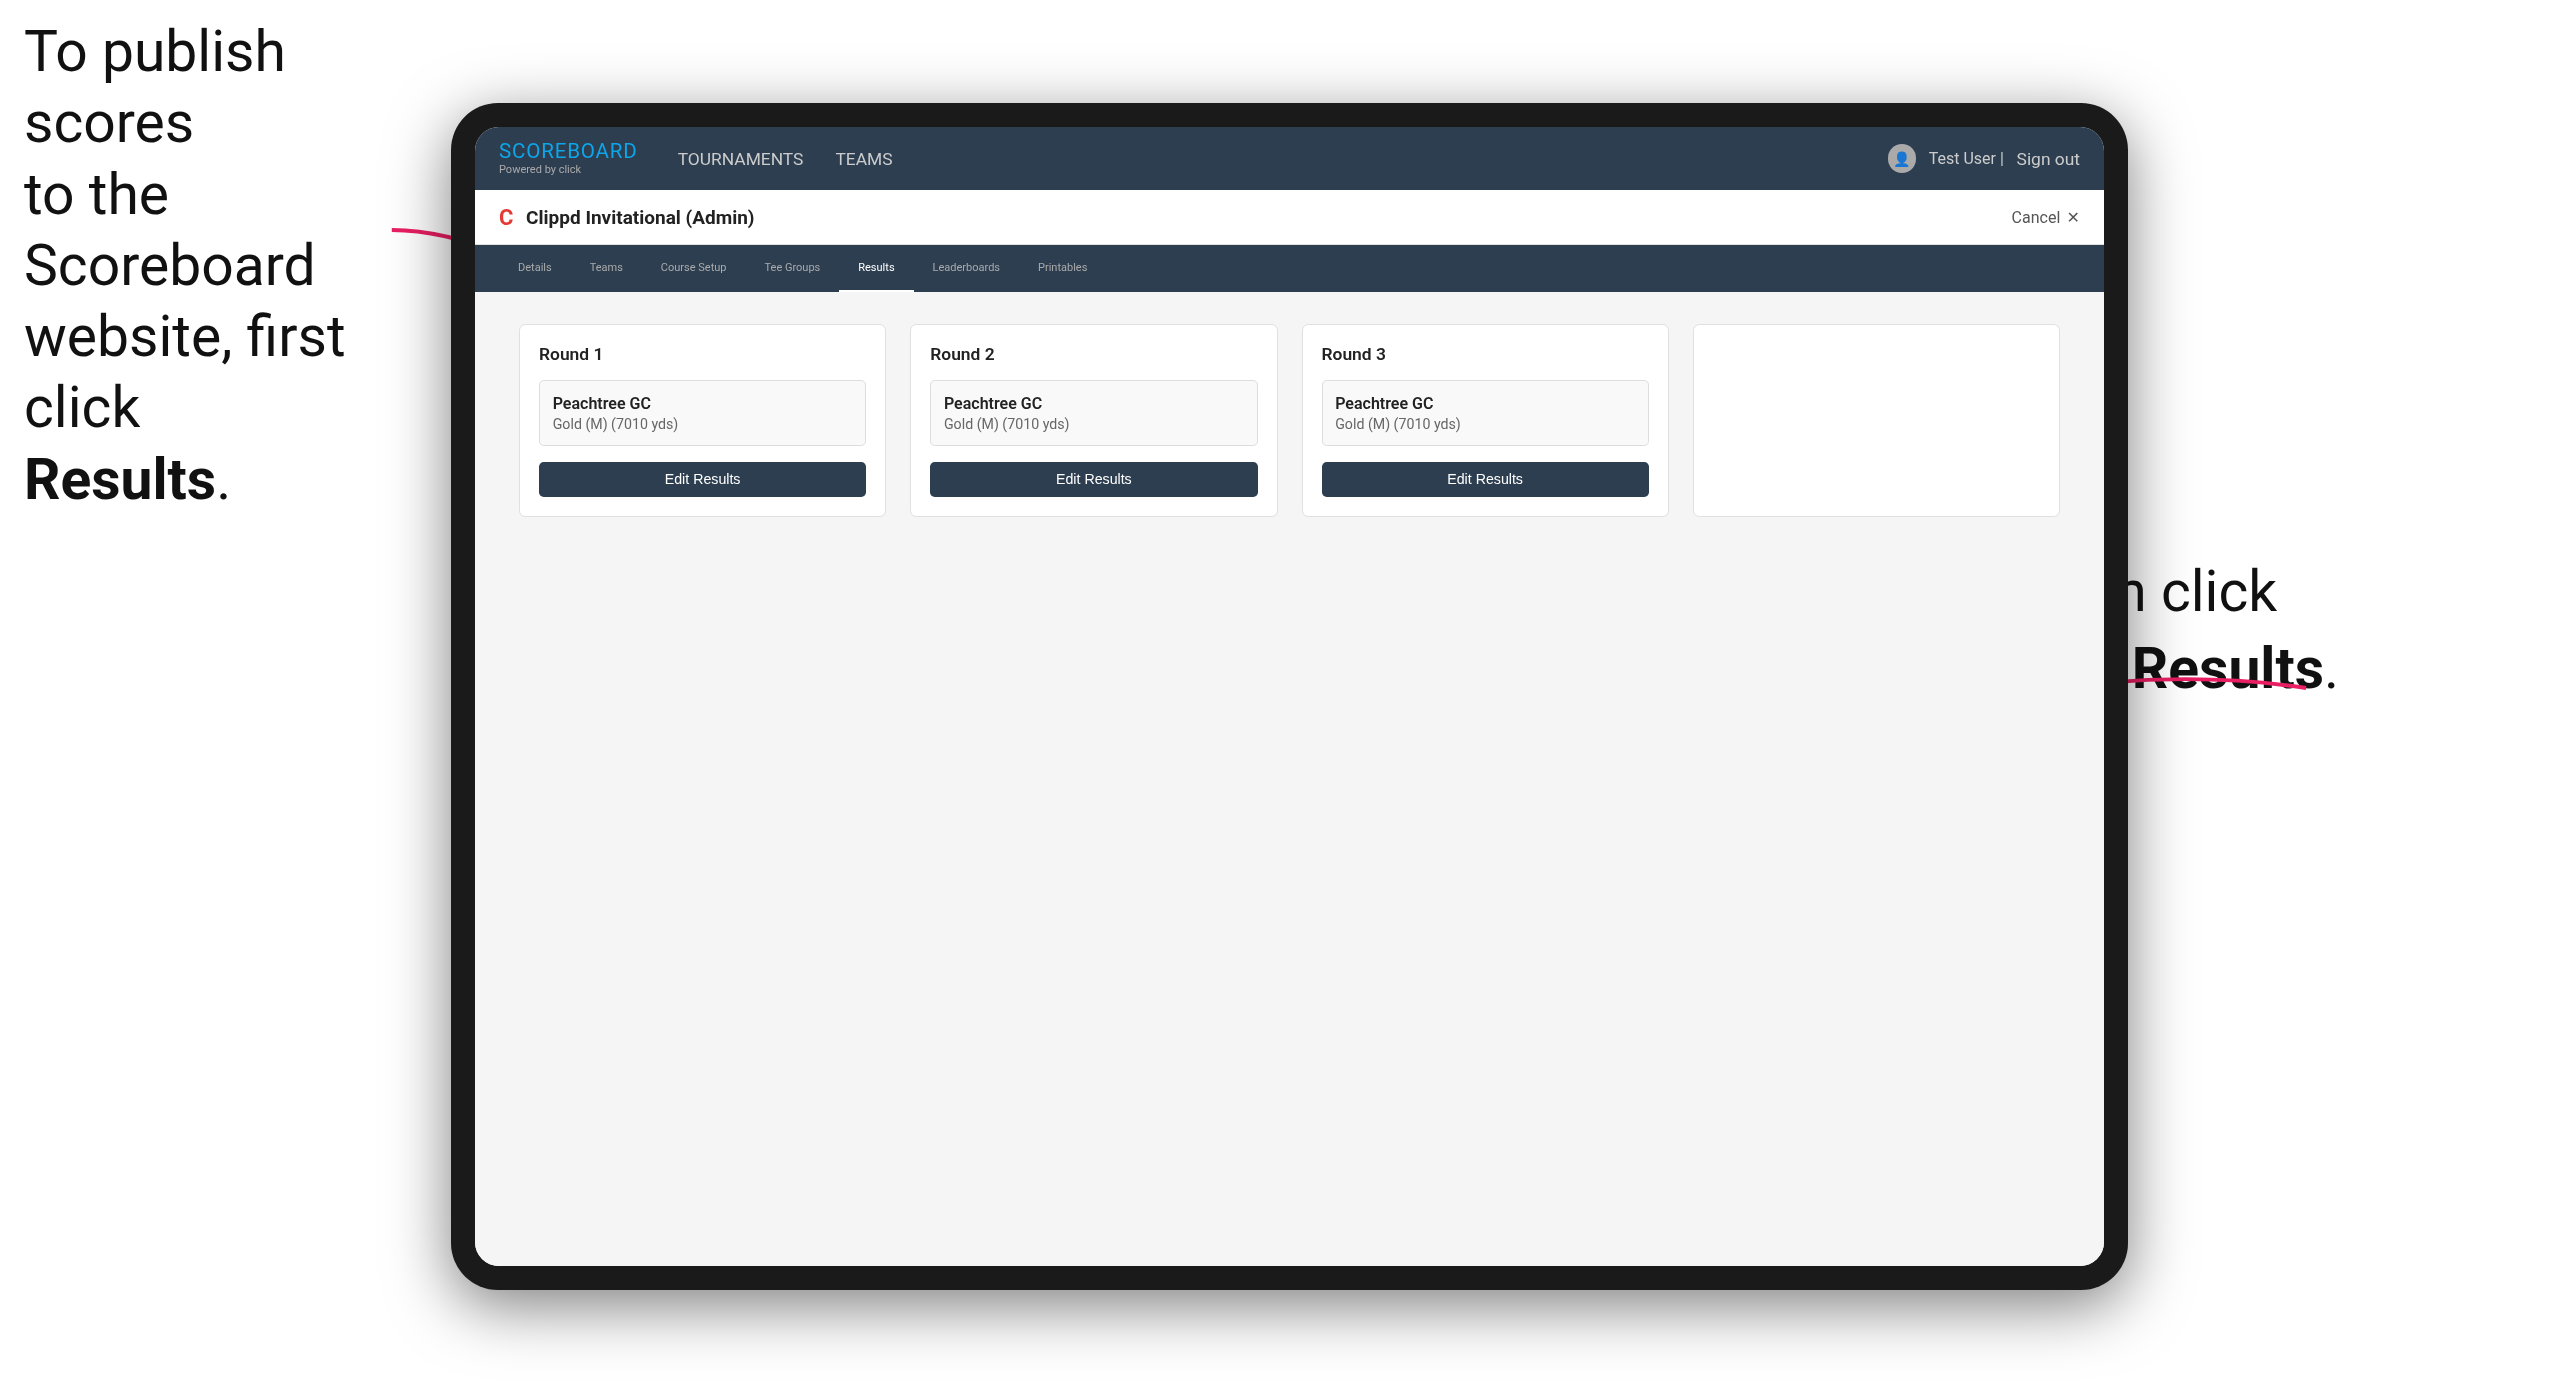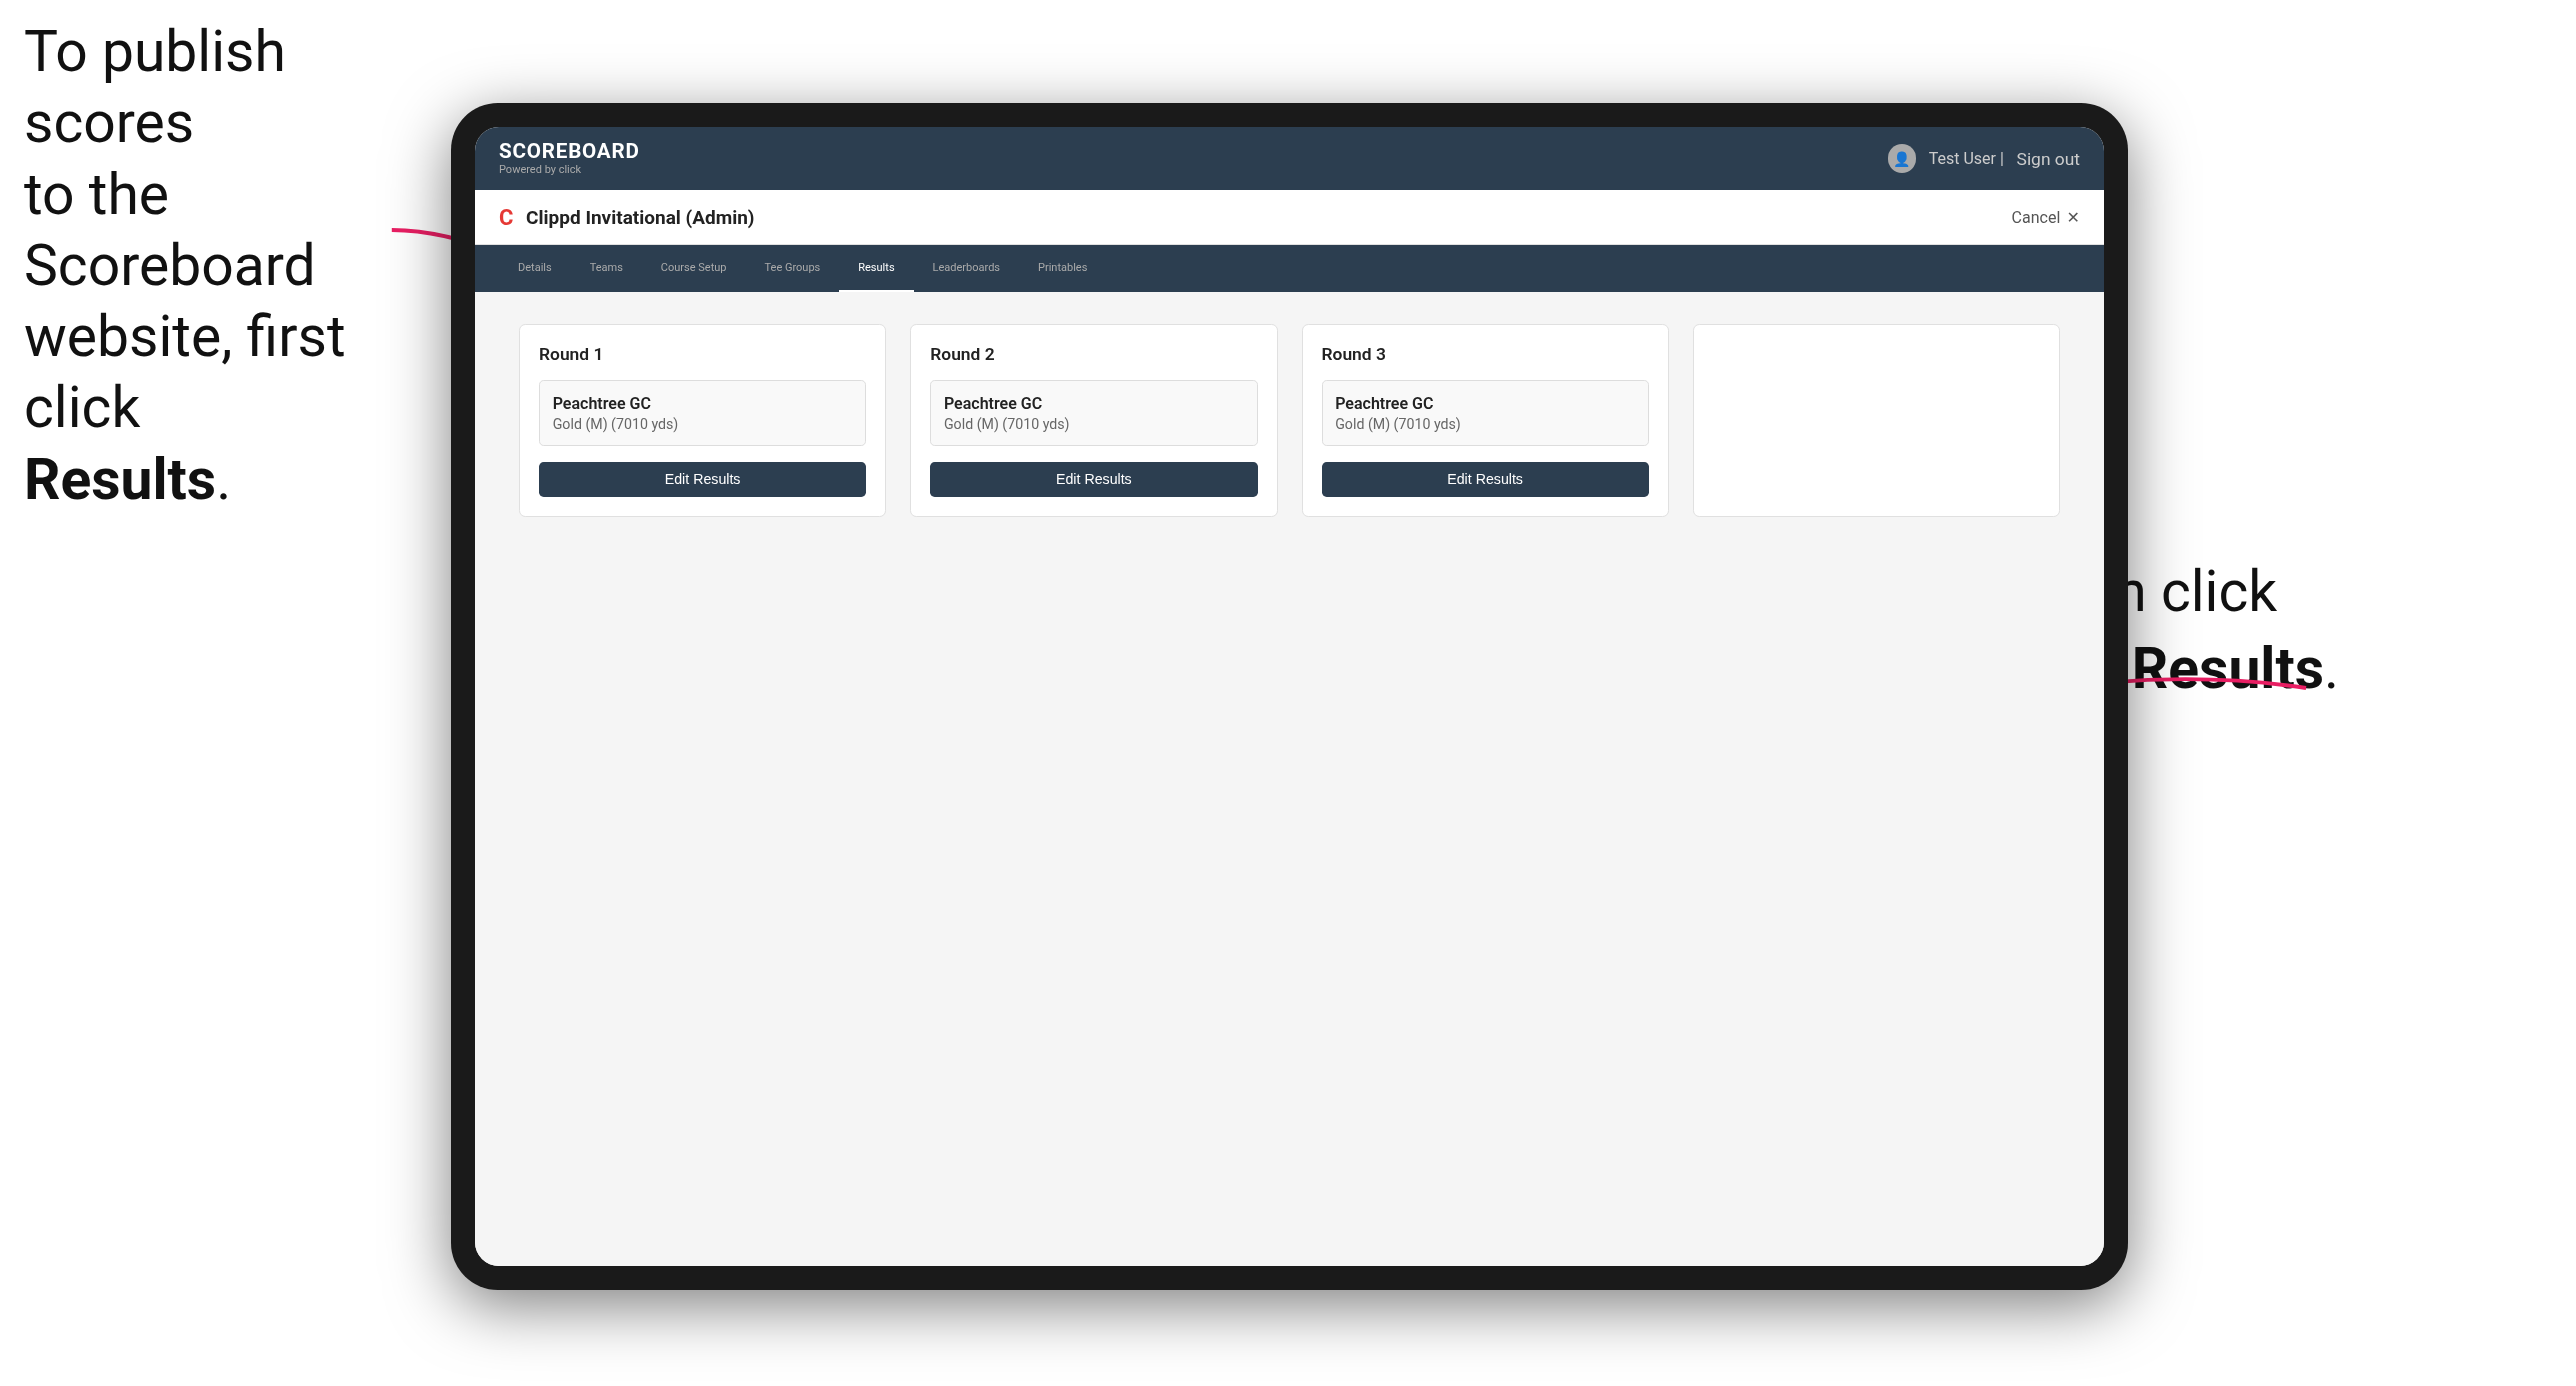--- a/index.html
+++ b/index.html
@@ -71,23 +71,23 @@
       flex-shrink: 0;
     }
 
     .logo-area {
       display: flex;
       align-items: center;
       margin-right: 40px;
     }
 
     .logo-text {
-      color: #ffffff;
+      color: #0ea5e9;
       font-size: 20.6px;
-      font-weight: 700;
+      font-weight: 400;
       letter-spacing: 0.8px;
       text-transform: uppercase;
       line-height: 1;
       text-align: center;
     }
 
     .logo-sub {
       color: #aaa;
       font-size: 11px;
       margin-top: 1.6px;
@@ -321,20 +321,24 @@
 <div class="tablet">
   <div class="tablet-screen">
 
     <nav class="top-nav">
       <div class="logo-area">
         <div>
           <div class="logo-text">SCOREBOARD</div>
           <div class="logo-sub">Powered by click</div>
         </div>
       </div>
+      <div class="nav-links">
+        <a class="nav-link">TOURNAMENTS</a>
+        <a class="nav-link">TEAMS</a>
+      </div>
       <div class="nav-right">
         <div class="nav-avatar">👤</div>
         <span class="nav-user-text">Test User |</span>
         <a class="nav-link">Sign out</a>
       </div>
     </nav>
 
     <div class="tournament-header">
       <div class="tournament-title-area">
         <span class="tournament-icon">C</span>

